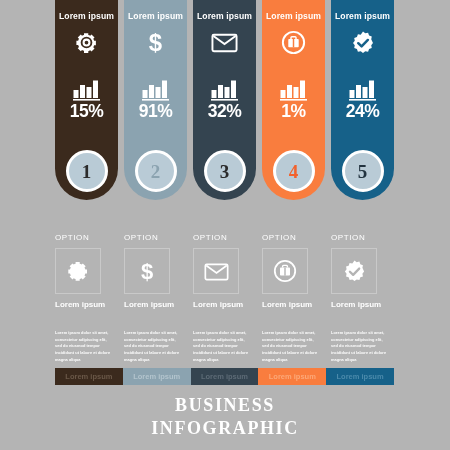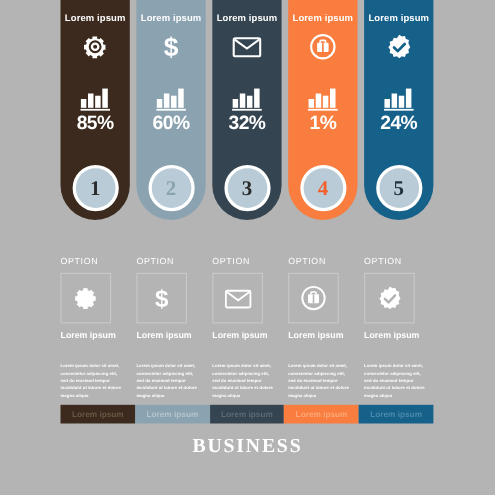--- a/index.html
+++ b/index.html
@@ -74,21 +74,21 @@
       </div>
       <div class="rib-bars">
         <svg width="28" height="22" viewBox="0 0 28 22" fill="#ffffff">
           <rect x="0.5" y="11" width="5" height="8"></rect>
           <rect x="7" y="6" width="5" height="13"></rect>
           <rect x="13.5" y="8" width="5" height="11"></rect>
           <rect x="20" y="1.5" width="5" height="17.5"></rect>
           <rect x="0" y="20" width="27" height="1.6"></rect>
         </svg>
       </div>
-      <div class="rib-pct">85%</div>
+      <div class="rib-pct">15%</div>
       <div class="rib-circle" style="color:#2b2b2b">
         <span>1</span>
       </div>
     </div>
 
     <div class="ribbon" style="background:#8ba3b0">
       <div class="rib-title">Lorem ipsum</div>
       <div class="rib-icon">
         <svg width="25" height="25" viewBox="0 0 24 24" fill="#ffffff">
           <text x="12" y="20.5" text-anchor="middle" font-family="Liberation Sans, sans-serif" font-size="23" font-weight="bold" fill="#ffffff">$</text>
@@ -96,21 +96,21 @@
       </div>
       <div class="rib-bars">
         <svg width="28" height="22" viewBox="0 0 28 22" fill="#ffffff">
           <rect x="0.5" y="11" width="5" height="8"></rect>
           <rect x="7" y="6" width="5" height="13"></rect>
           <rect x="13.5" y="8" width="5" height="11"></rect>
           <rect x="20" y="1.5" width="5" height="17.5"></rect>
           <rect x="0" y="20" width="27" height="1.6"></rect>
         </svg>
       </div>
-      <div class="rib-pct">60%</div>
+      <div class="rib-pct">91%</div>
       <div class="rib-circle" style="color:#8ba3b0">
         <span>2</span>
       </div>
     </div>
 
     <div class="ribbon" style="background:#344450">
       <div class="rib-title">Lorem ipsum</div>
       <div class="rib-icon">
         <svg width="27" height="21" viewBox="0 0 28 21" fill="none" stroke="#ffffff" stroke-width="2">
           <rect x="1.5" y="2.5" width="25" height="17" rx="1.5"></rect>
@@ -271,15 +271,16 @@
     <div class="cbseg" style="background:#f97d3e;color:#fca878">
       <span>Lorem ipsum</span>
     </div>
     <div class="cbseg" style="background:#166189;color:#4b8aab">
       <span>Lorem ipsum</span>
     </div>
   </div>
 
   <div id="bigtitle">
     <div>BUSINESS</div>
+    <div>INFOGRAPHIC</div>
   </div>
 
 </div>
 
 </body></html>

